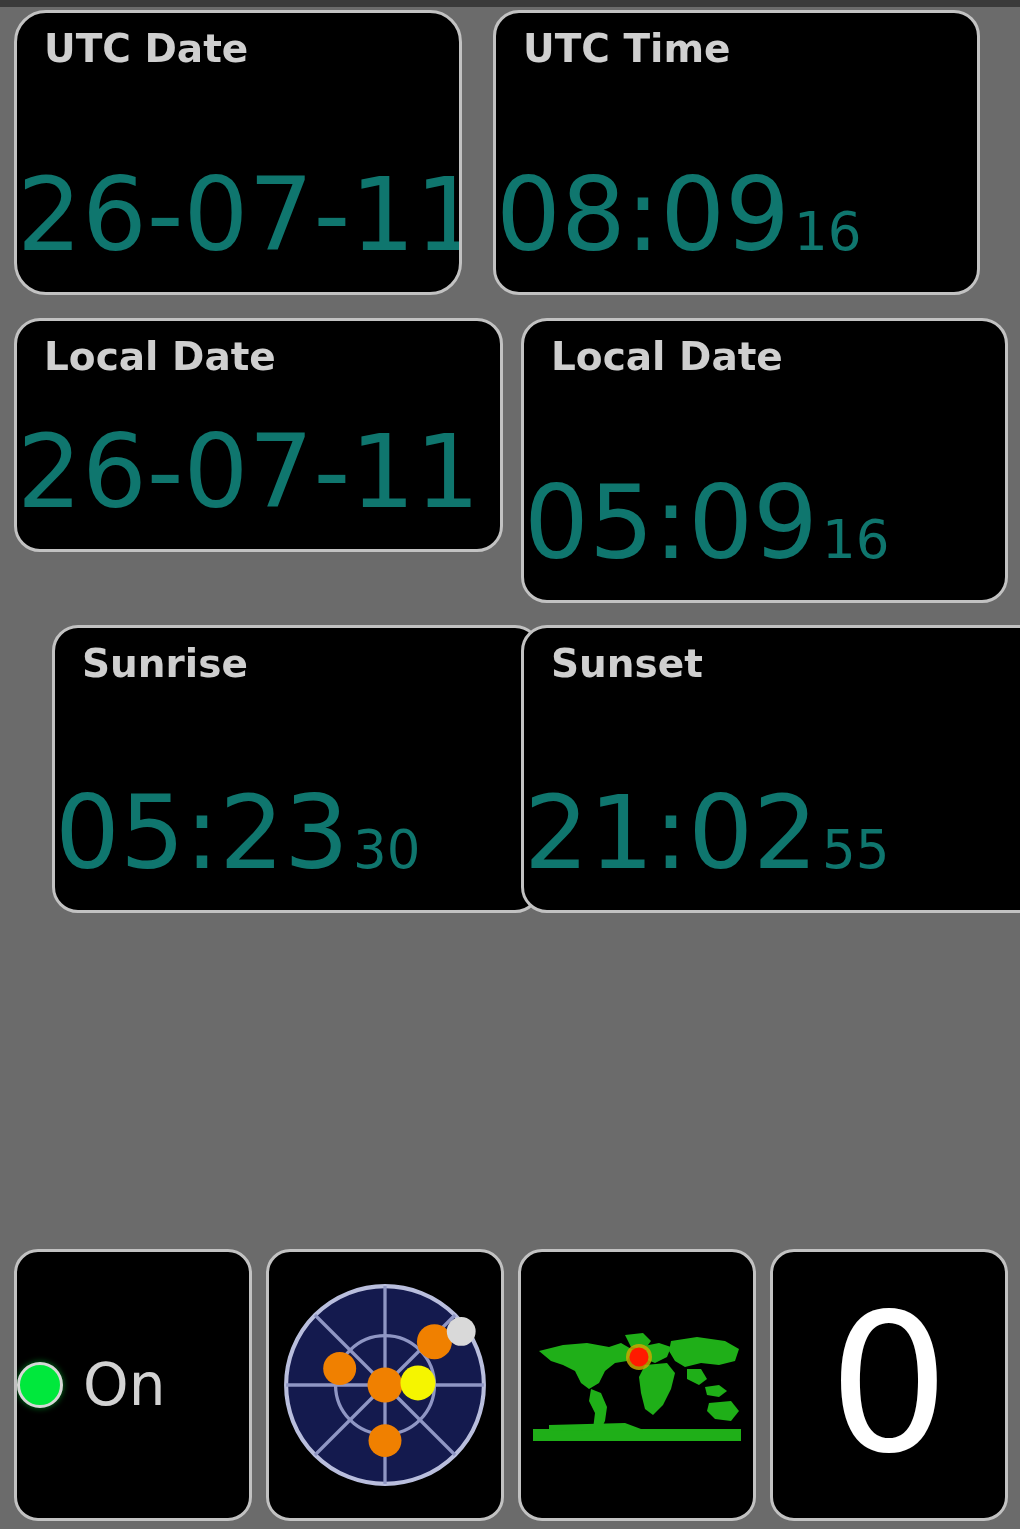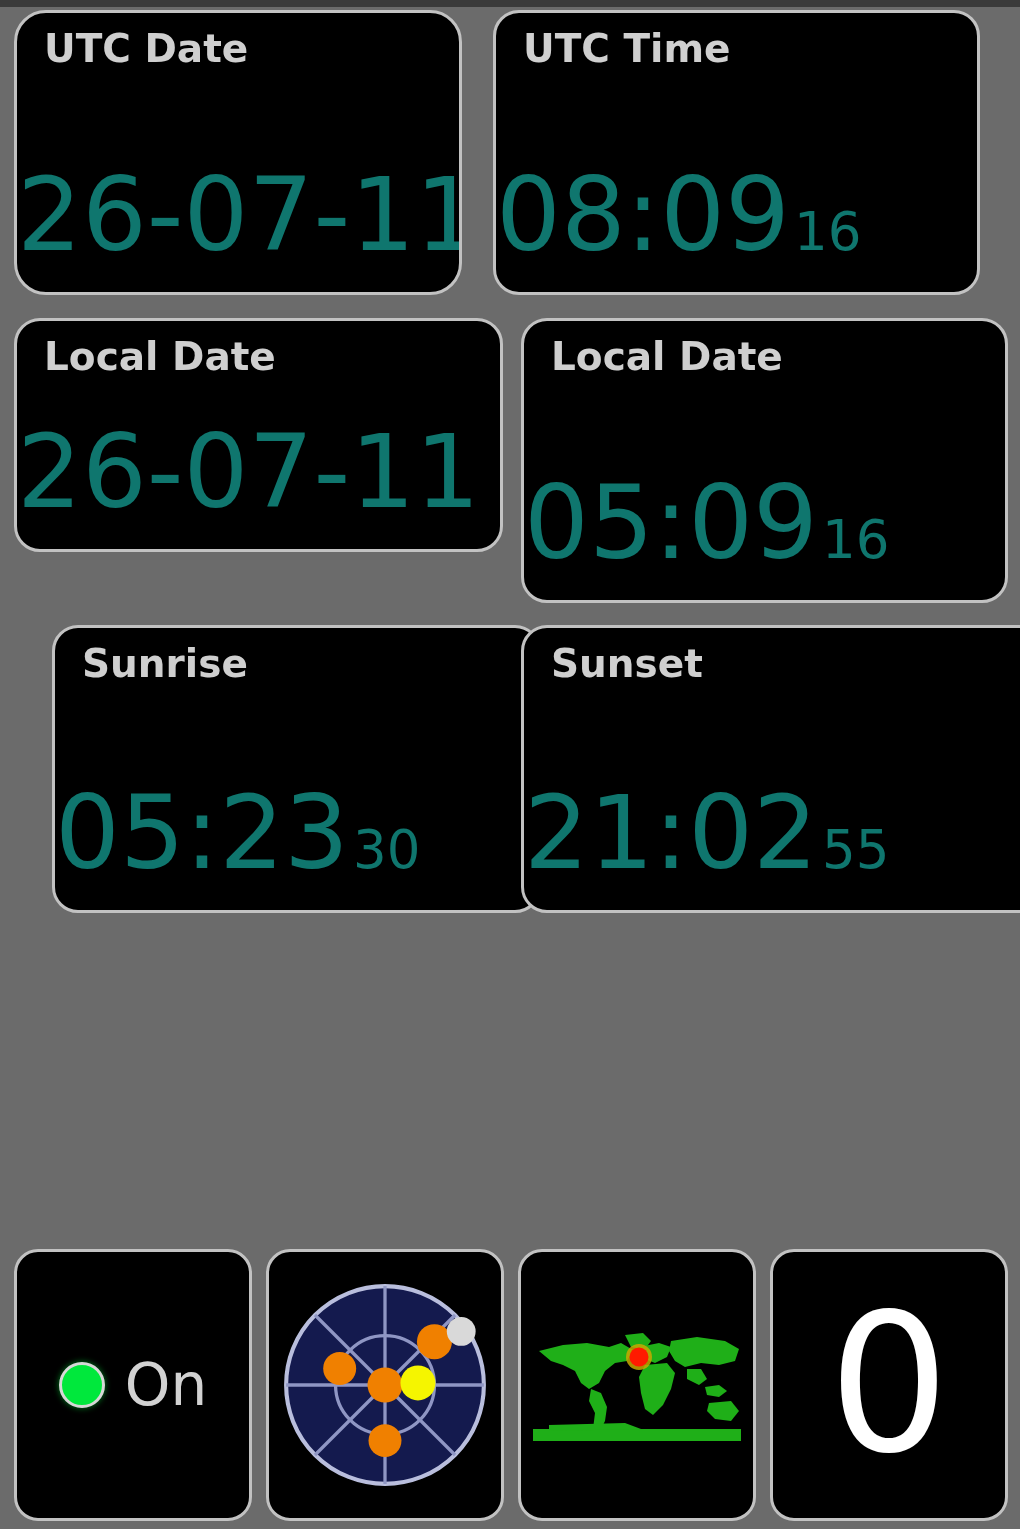--- a/index.html
+++ b/index.html
@@ -91,21 +91,20 @@
   #b-map    { left: 518px; width: 238px; }
   #b-count  { left: 770px; width: 238px; }
 
   
   .status-inner {
     position: absolute;
     left: 0; right: 0; top: 50%;
     transform: translateY(-50%);
     display: flex;
     align-items: center;
-    justify-content: center;
     gap: 20px;
   }
   .led {
     width: 46px; height: 46px;
     border-radius: 50%;
     background: #00e83c;
     border: 3px solid #d7d7d7;
     box-shadow: 0 0 6px rgba(0,232,60,.55);
     flex: 0 0 auto;
   }

